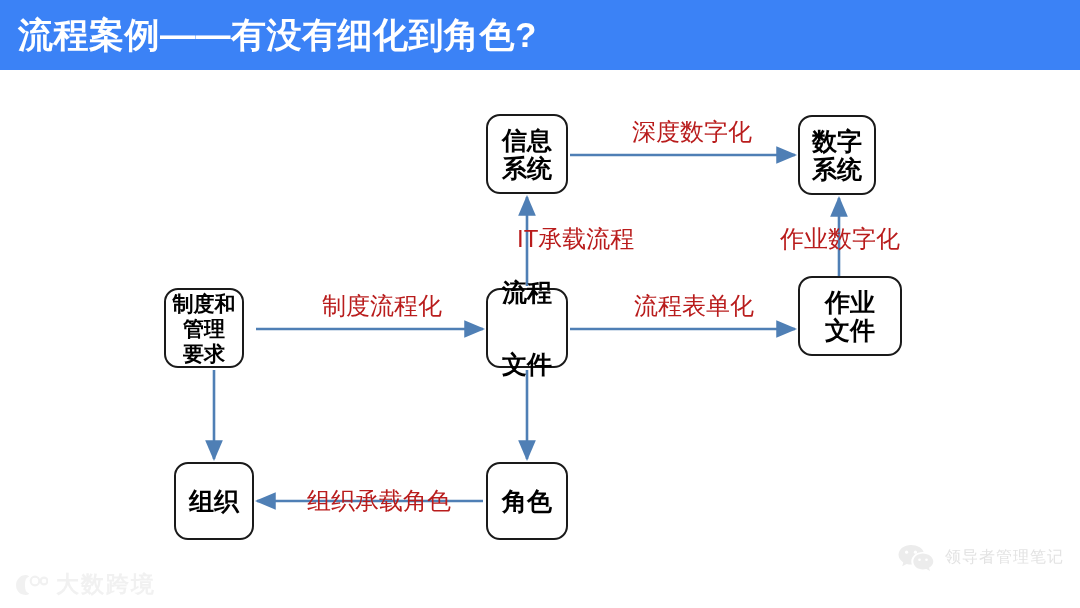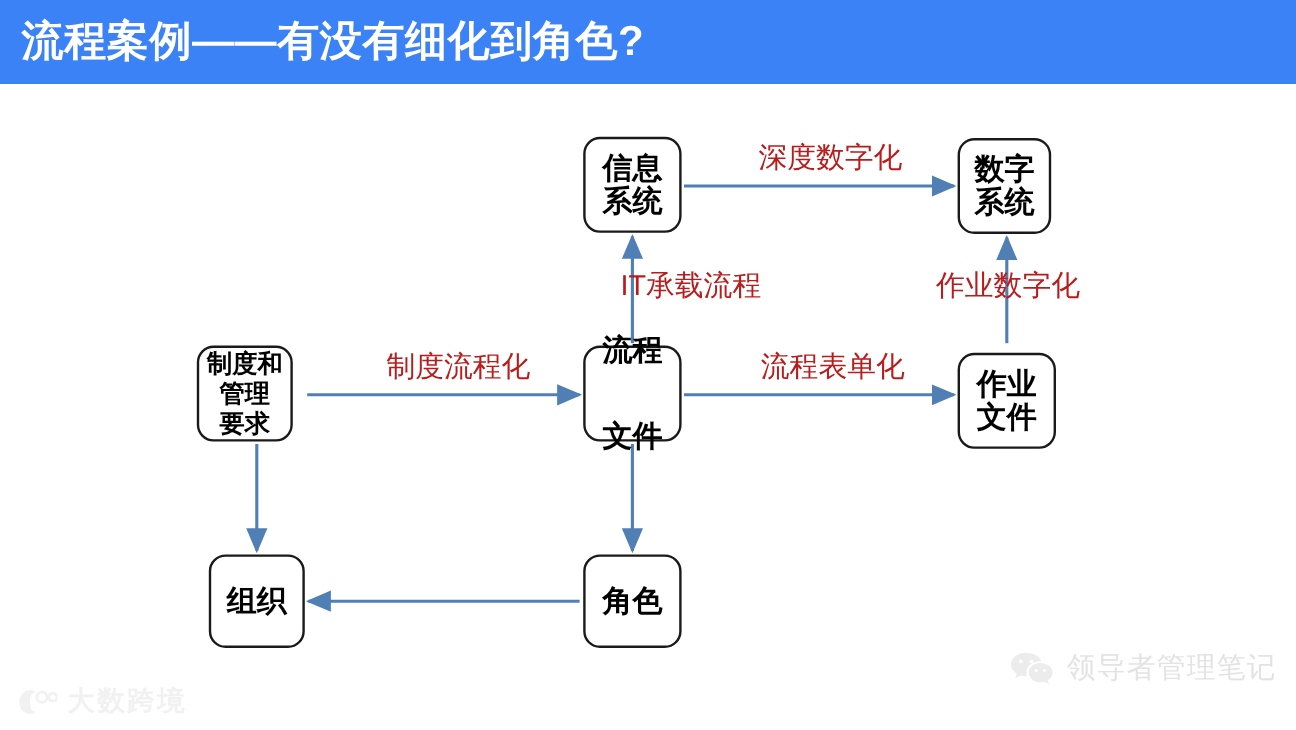--- a/index.html
+++ b/index.html
@@ -104,21 +104,21 @@
   #watermark-right {
     position: absolute;
     right: 16px;
     bottom: 36px;
     display: flex;
     align-items: center;
     gap: 10px;
     z-index: 8;
   }
   #watermark-right .wm-text {
-    font-size: 24px;
+    font-size: 16px;
     color: #e3e3e3;
     letter-spacing: 1px;
   }
 </style>
 </head>
 <body>
 
 <div id="header-bar">
   <div id="page-title">流程案例——有没有细化到角色?</div>
 </div>
@@ -165,38 +165,39 @@
     <span class="line">制度和</span>
     <span class="line">管理</span>
     <span class="line">要求</span>
   </div>
 
   <div class="node" style="left:486px; top:218px; width:82px; height:80px;gap:44px;">
     <span class="line">流程</span>
     <span class="line">文件</span>
   </div>
 
-  <div class="node" style="left:798px; top:224px; width:82px; height:80px;">
+  <div class="node" style="left:798px; top:206px; width:104px; height:80px;">
     <span class="line">作业</span>
     <span class="line">文件</span>
   </div>
 
   <div class="node" style="left:174px; top:392px; width:80px; height:78px;">
     <span class="line">组织</span>
   </div>
 
   <div class="node" style="left:486px; top:392px; width:82px; height:78px;">
     <span class="line">角色</span>
   </div>
 
   <div class="edge-label" style="left:632px; top:50px;">深度数字化</div>
   <div class="edge-label" style="left:488px; top:157px;margin-left:29px;">IT承载流程</div>
   <div class="edge-label" style="left:780px; top:157px;">作业数字化</div>
   <div class="edge-label" style="left:322px; top:224px;">制度流程化</div>
   <div class="edge-label" style="left:634px; top:224px;">流程表单化</div>
+  <div class="edge-label" style="left:307px; top:419px;">组织承载角色</div>
 
 </div>
 
 <div id="watermark-left">
   <svg width="34" height="26" viewBox="0 0 34 26">
     <path d="M12 3 C6 3, 2 8, 2 13 C2 19, 6 23, 12 23 C14 23, 15 22, 15 21 C13 21, 11 19, 11 13 C11 7, 13 5, 15 5 C15 4, 14 3, 12 3 Z" fill="#f0f0f0"></path>
     <circle cx="21" cy="9" r="4.3" fill="none" stroke="#f0f0f0" stroke-width="2.2"></circle>
     <circle cx="30" cy="9" r="3.4" fill="none" stroke="#f0f0f0" stroke-width="2.2"></circle>
   </svg>
   <span class="wm-text">大数跨境</span>

